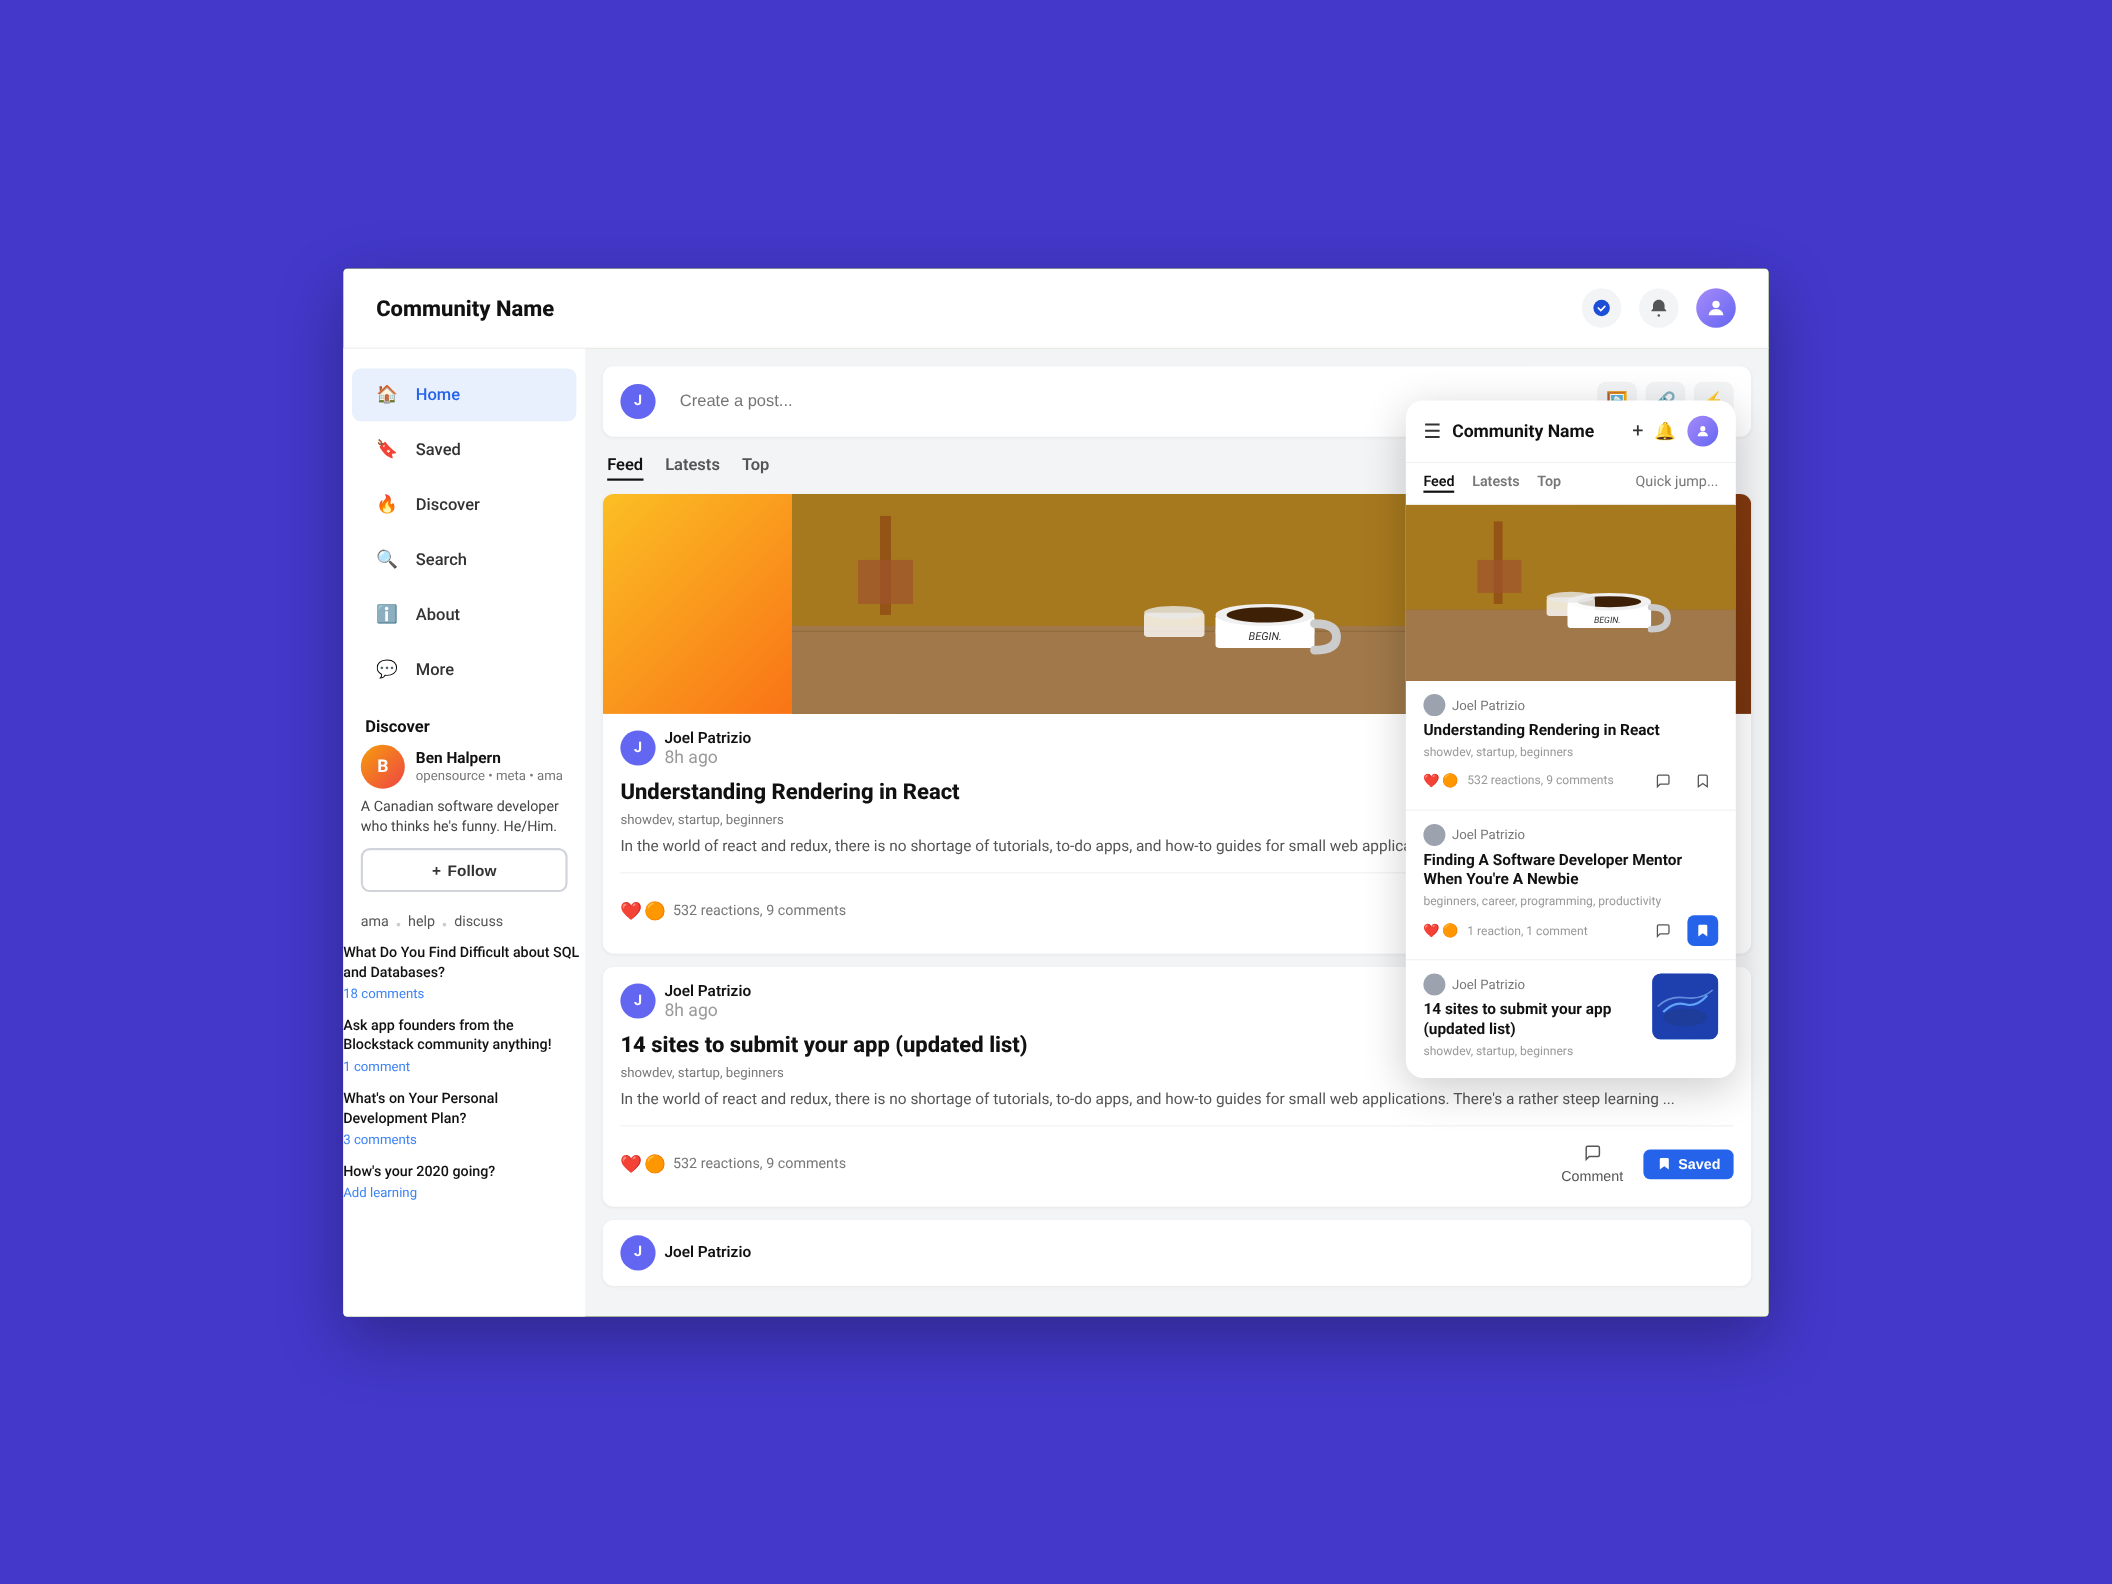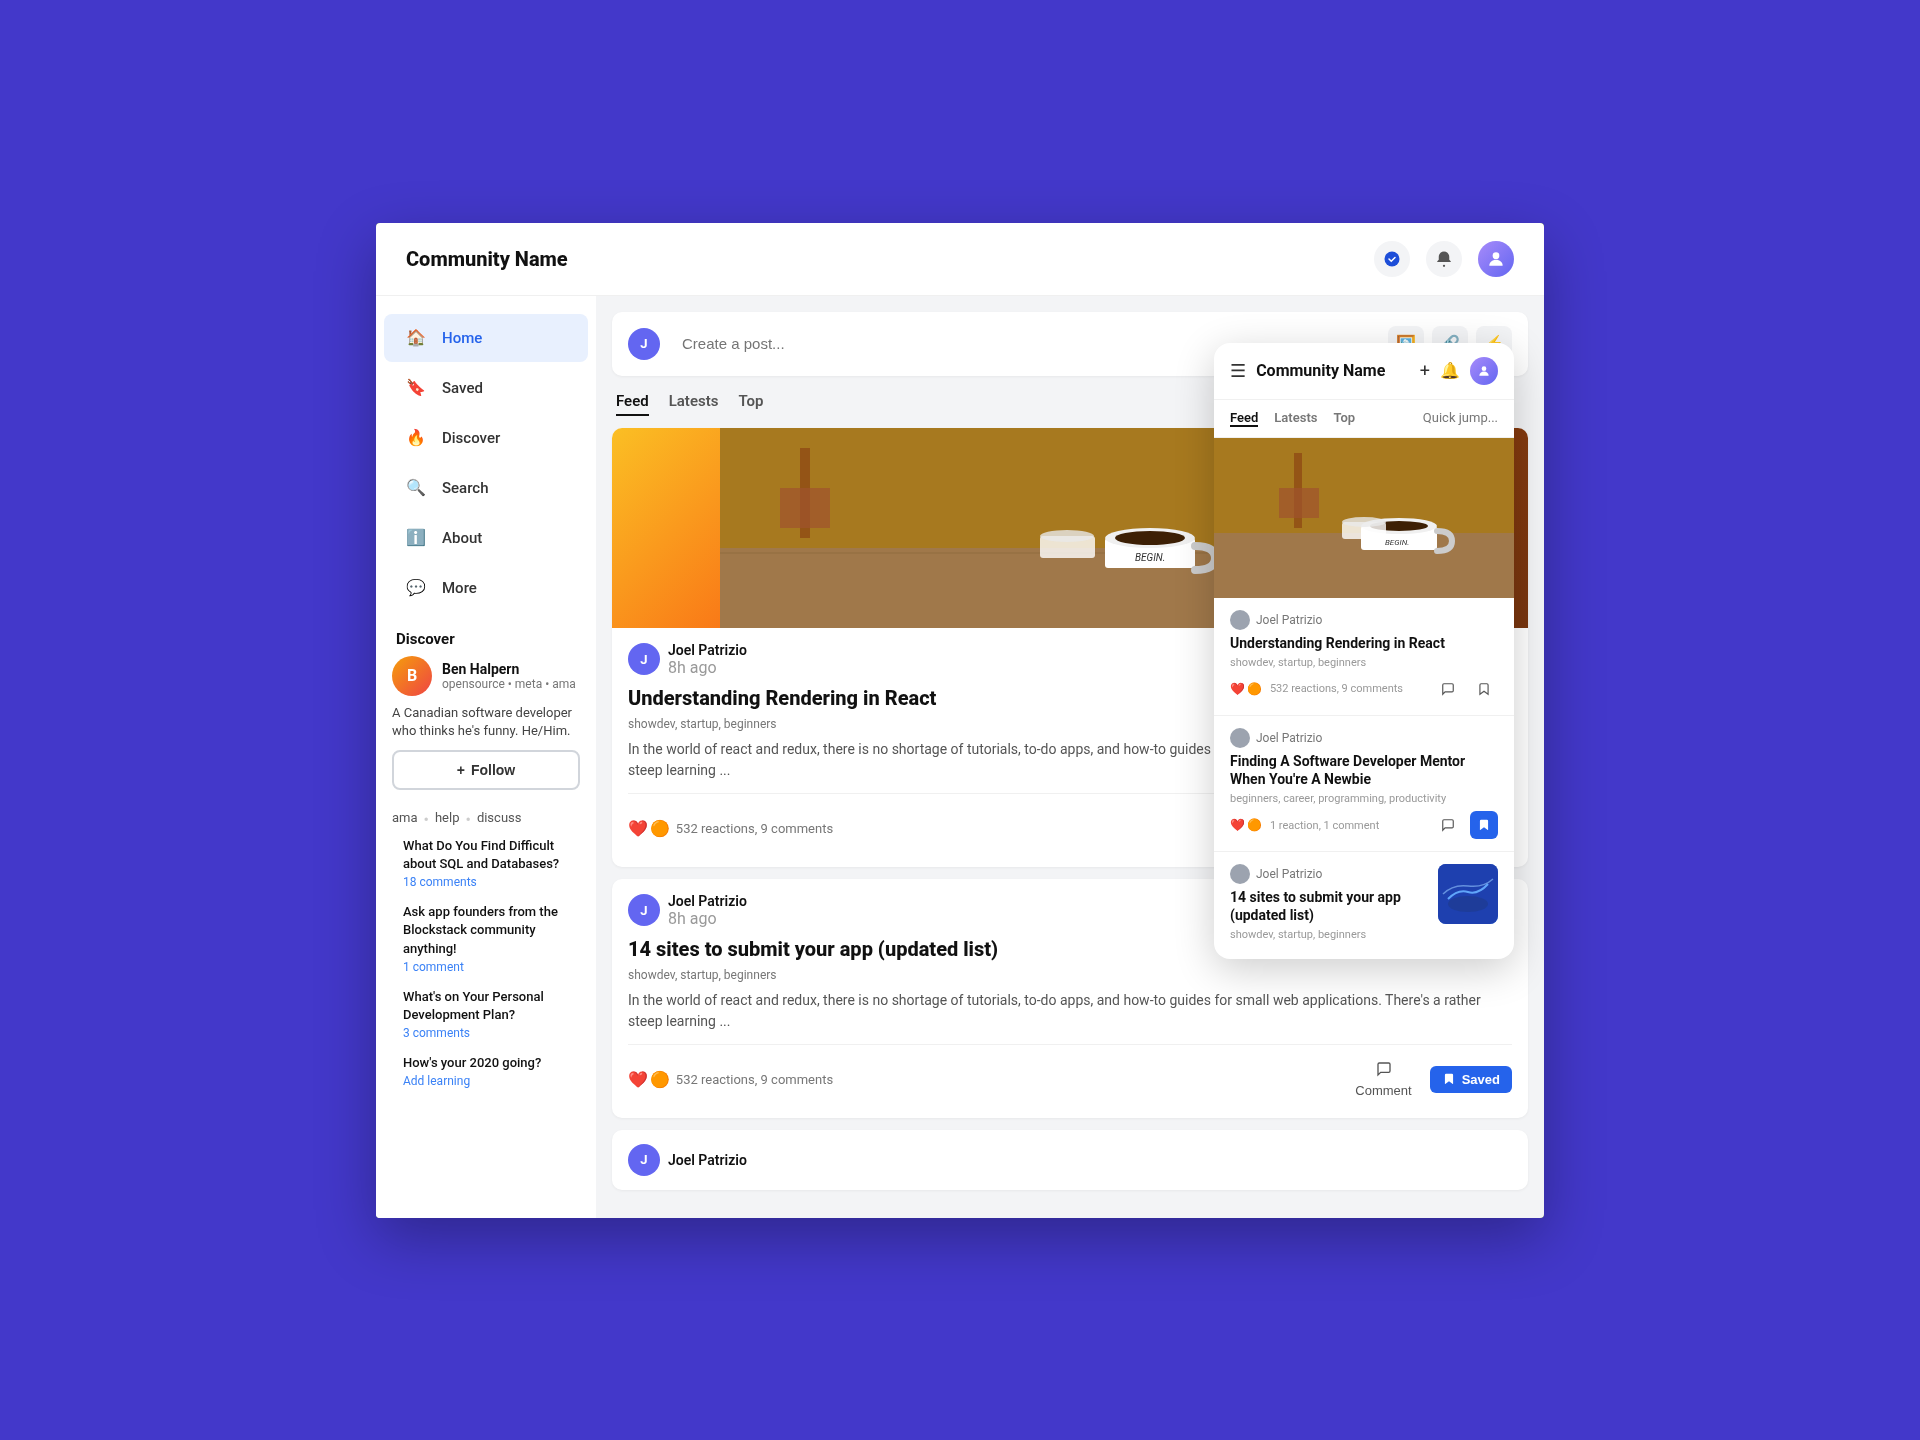--- a/index.html
+++ b/index.html
@@ -8,21 +8,21 @@
       font-family: -apple-system, BlinkMacSystemFont, 'Segoe UI', Roboto, sans-serif;
       min-height: 100vh;
       display: flex;
       align-items: center;
       justify-content: center;
       padding: 40px;
     }
     .main-container {
       background: #4d7c0f;
       border-radius: 4px;
-      width: 1168px;
+      width: 1296px;
       min-height: 900px;
       overflow: hidden;
       position: relative;
       box-shadow: 0 20px 60px rgba(0,0,0,0.3);
     }
     
     .top-header {
       display: flex;
       align-items: center;
       justify-content: space-between;
@@ -162,21 +162,21 @@
       gap: 6px;
       padding: 8px 16px;
       flex-wrap: wrap;
     }
     .tag-link {
       font-size: 13px;
       color: #555;
       cursor: pointer;
     }
     .discuss-list {
-      padding: 0 27px;
+      padding: 0 0;
     }
     .discuss-item {
       margin-bottom: 14px;
     }
     .discuss-item .discuss-title {
       font-size: 13px;
       color: #111;
       font-weight: 500;
       line-height: 1.4;
       cursor: pointer;

